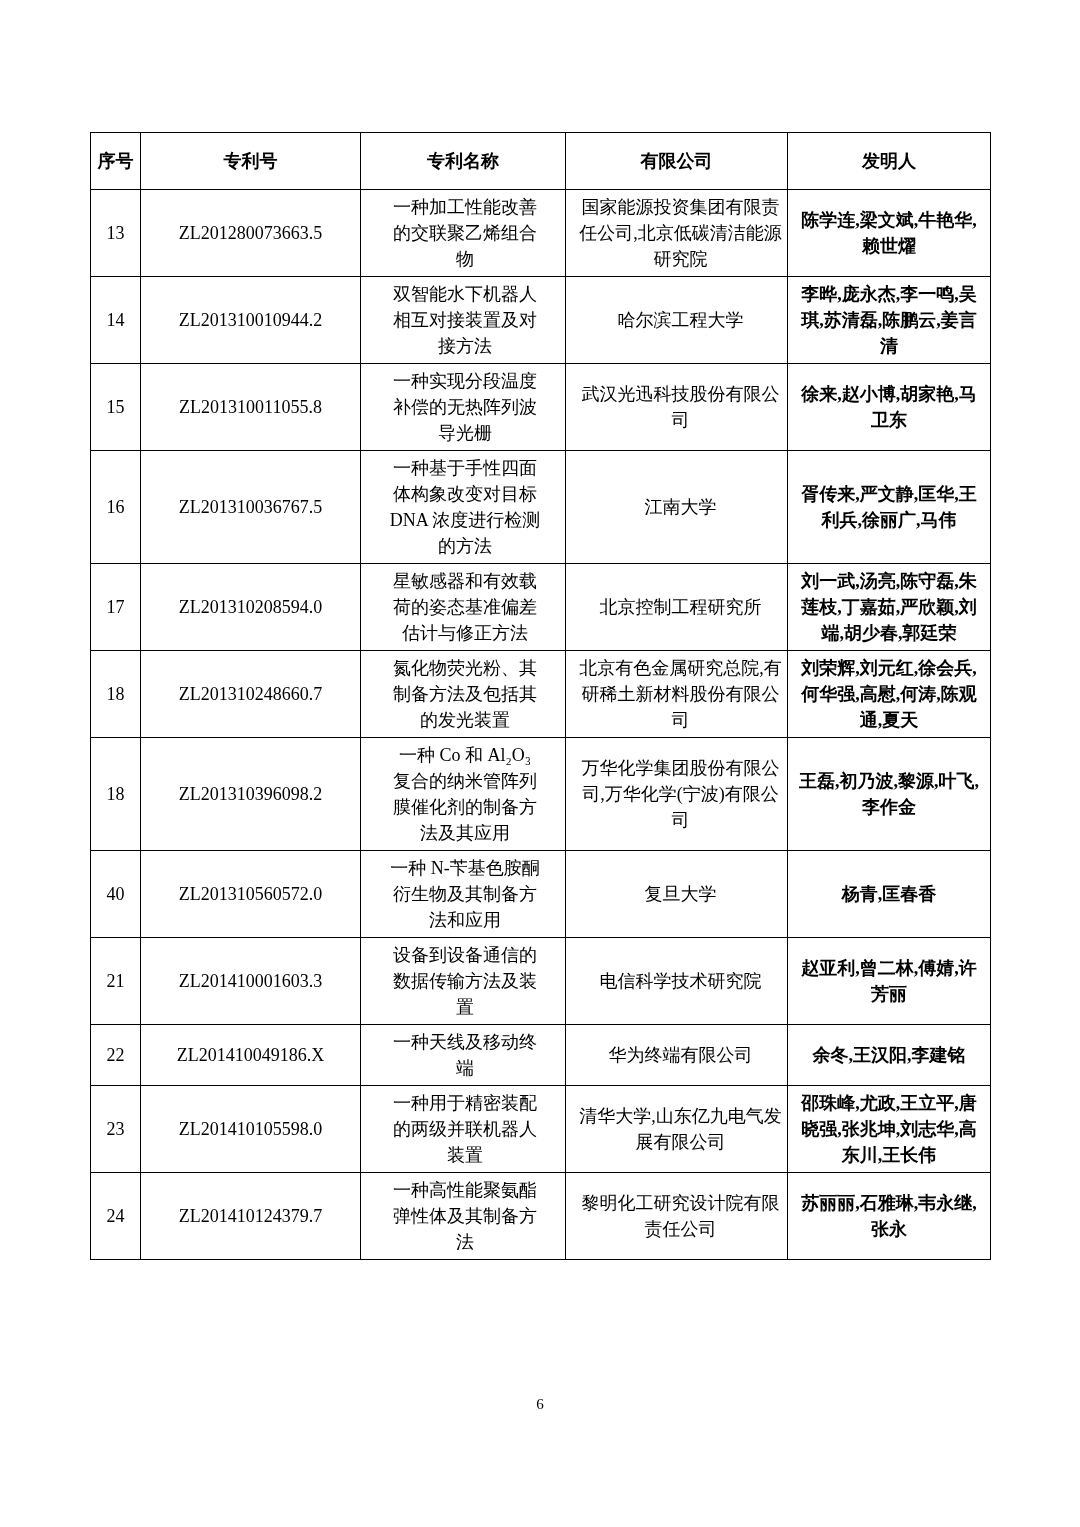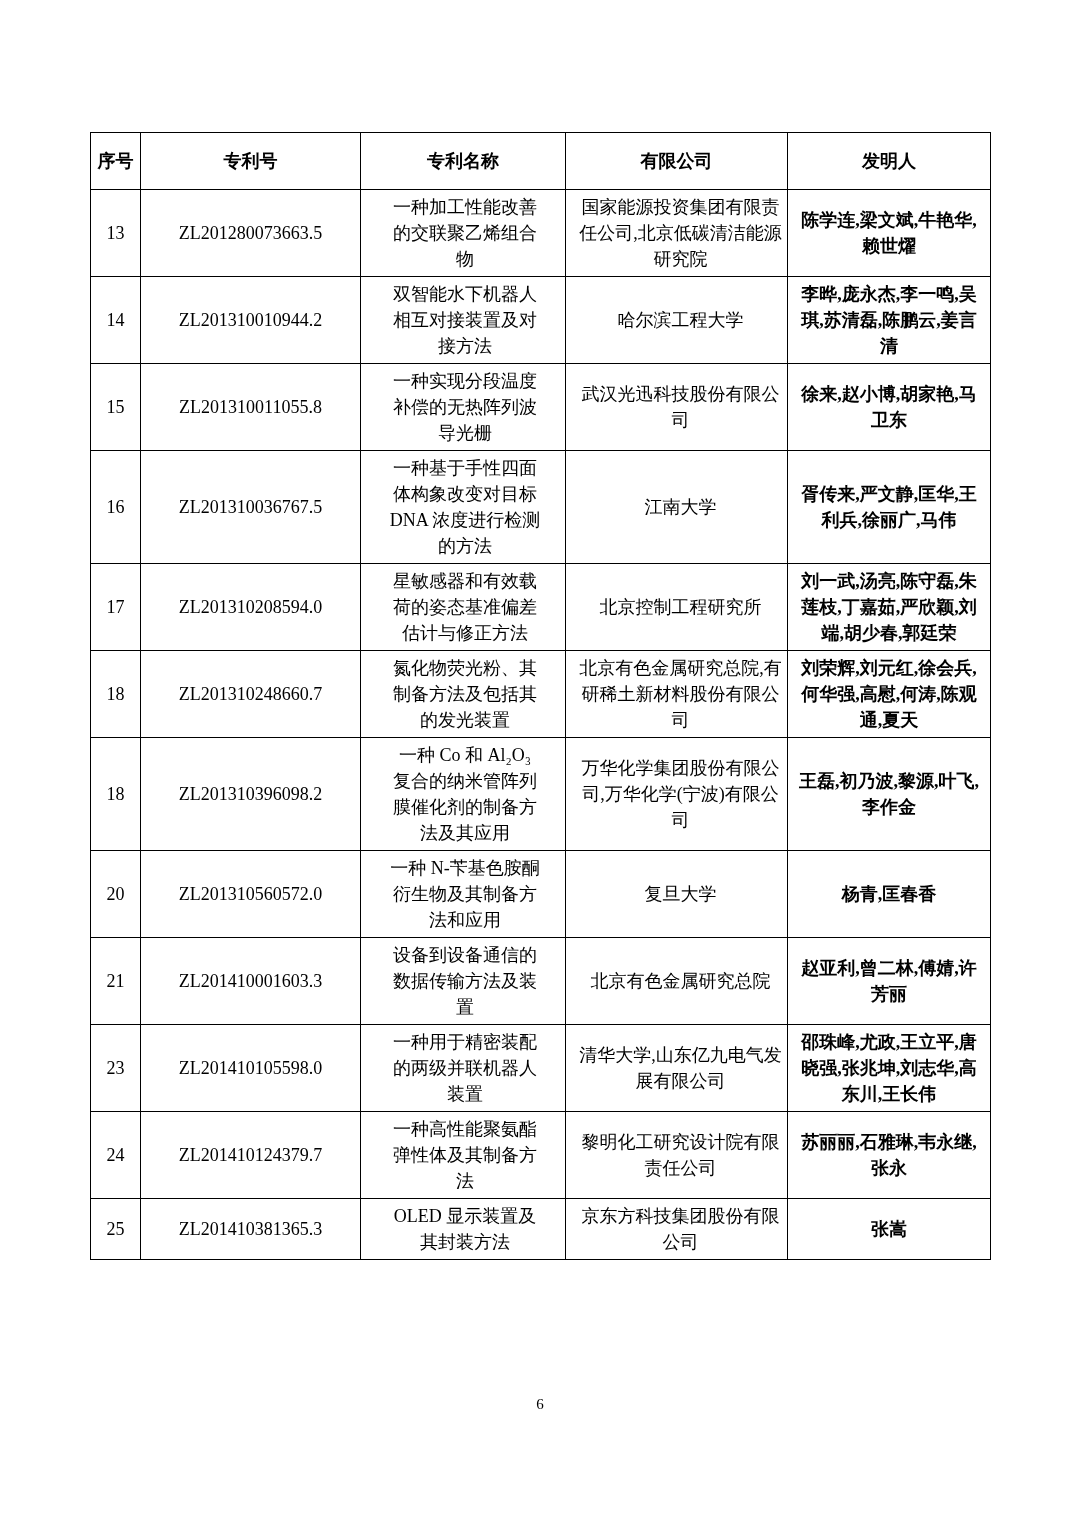--- a/index.html
+++ b/index.html
@@ -129,52 +129,52 @@
           <td>刘荣辉,刘元红,徐会兵,何华强,高慰,何涛,陈观通,夏天</td>
         </tr>
         <tr>
           <td>18</td>
           <td>ZL201310396098.2</td>
           <td>一种 Co 和 Al₂O₃ 复合的纳米管阵列膜催化剂的制备方法及其应用</td>
           <td>万华化学集团股份有限公司,万华化学(宁波)有限公司</td>
           <td>王磊,初乃波,黎源,叶飞,李作金</td>
         </tr>
         <tr>
-          <td>20</td>
+          <td>40</td>
           <td>ZL201310560572.0</td>
           <td>一种 N-苄基色胺酮衍生物及其制备方法和应用</td>
           <td>复旦大学</td>
           <td>杨青,匡春香</td>
         </tr>
         <tr>
           <td>21</td>
           <td>ZL201410001603.3</td>
           <td>设备到设备通信的数据传输方法及装置</td>
-          <td>北京有色金属研究总院</td>
+          <td>电信科学技术研究院</td>
           <td>赵亚利,曾二林,傅婧,许芳丽</td>
+        </tr>
+        <tr>
+          <td>22</td>
+          <td>ZL201410049186.X</td>
+          <td>一种天线及移动终端</td>
+          <td>华为终端有限公司</td>
+          <td>余冬,王汉阳,李建铭</td>
         </tr>
         <tr>
           <td>23</td>
           <td>ZL201410105598.0</td>
           <td>一种用于精密装配的两级并联机器人装置</td>
           <td>清华大学,山东亿九电气发展有限公司</td>
           <td>邵珠峰,尤政,王立平,唐晓强,张兆坤,刘志华,高东川,王长伟</td>
         </tr>
         <tr>
           <td>24</td>
           <td>ZL201410124379.7</td>
           <td>一种高性能聚氨酯弹性体及其制备方法</td>
           <td>黎明化工研究设计院有限责任公司</td>
           <td>苏丽丽,石雅琳,韦永继,张永</td>
         </tr>
-        <tr>
-          <td>25</td>
-          <td>ZL201410381365.3</td>
-          <td>OLED 显示装置及其封装方法</td>
-          <td>京东方科技集团股份有限公司</td>
-          <td>张嵩</td>
-        </tr>
       </tbody>
   </table>
 
   <div class="page-num">6</div>
 
 </div>
 
 </body></html>

